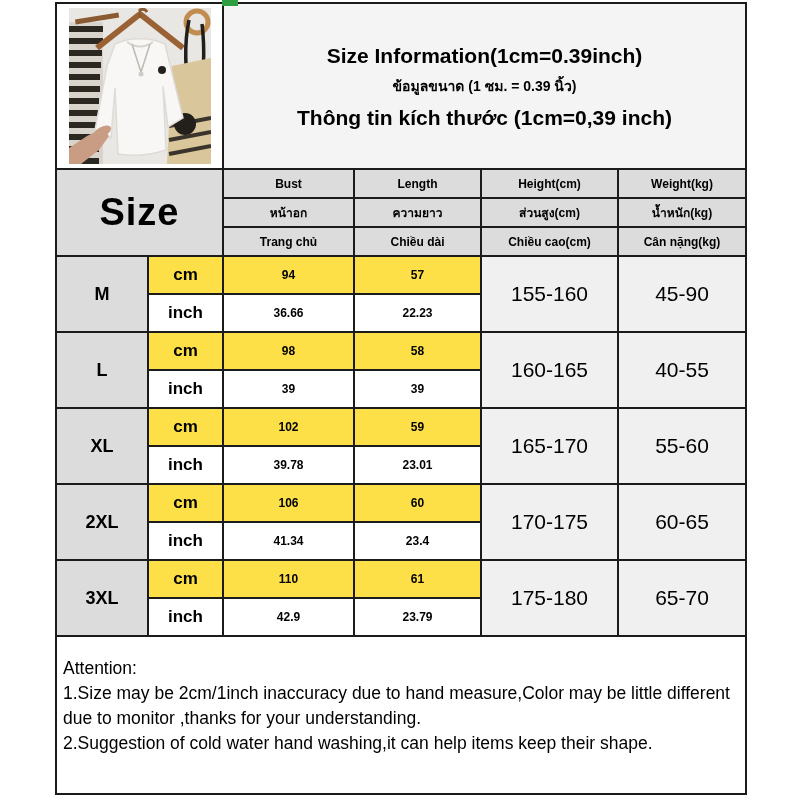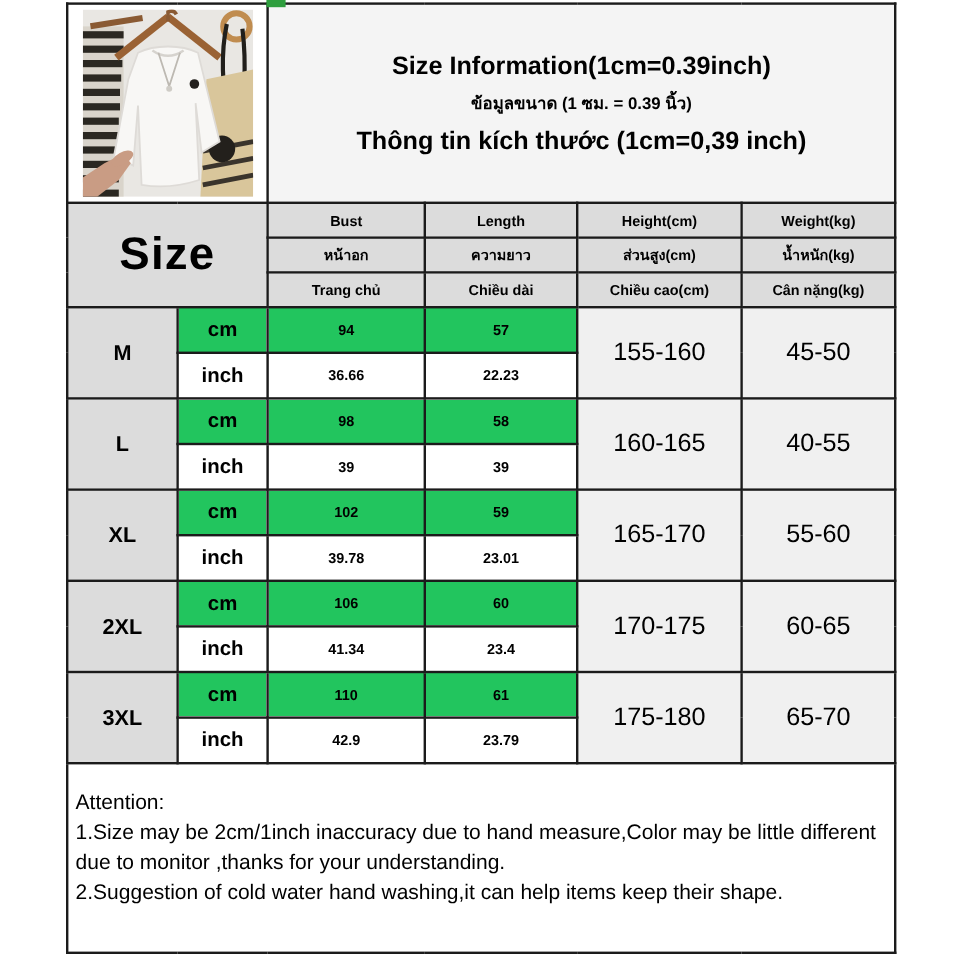--- a/index.html
+++ b/index.html
@@ -58,21 +58,21 @@
     font-weight: bold;
     font-size: 12px;
   }
   .c-sizelabel {
     background: #dcdcdc;
     font-weight: bold;
     font-size: 18px;
   }
   .c-unit { font-weight: bold; font-size: 17px; }
   .c-val  { font-size: 12px; font-weight: bold; }
-  .bg-cm   { background: #22c55e; margin-left: 32px; }
+  .bg-cm   { background: #fde047; margin-left: 32px; }
   .bg-inch { background: #ffffff; }
   .c-merged {
     background: #f0f0f0;
     font-size: 21px;
   }
   .c-attn {
     background: #ffffff;
     text-align: left;
     vertical-align: top;
     font-size: 17.5px;
@@ -184,21 +184,21 @@
       <td class="c-head">Chiều cao(cm)</td>
       <td class="c-head">Cân nặng(kg)</td>
     </tr>
 
     <tr class="r-data">
       <td rowspan="2" class="c-sizelabel">M</td>
       <td class="c-unit bg-cm">cm</td>
       <td class="c-val bg-cm">94</td>
       <td class="c-val bg-cm">57</td>
       <td rowspan="2" class="c-merged">155-160</td>
-      <td rowspan="2" class="c-merged">45-50</td>
+      <td rowspan="2" class="c-merged">45-90</td>
     </tr>
     <tr class="r-data">
       <td class="c-unit bg-inch">inch</td>
       <td class="c-val bg-inch">36.66</td>
       <td class="c-val bg-inch">22.23</td>
     </tr>
 
     <tr class="r-data">
       <td rowspan="2" class="c-sizelabel">L</td>
       <td class="c-unit bg-cm">cm</td>

